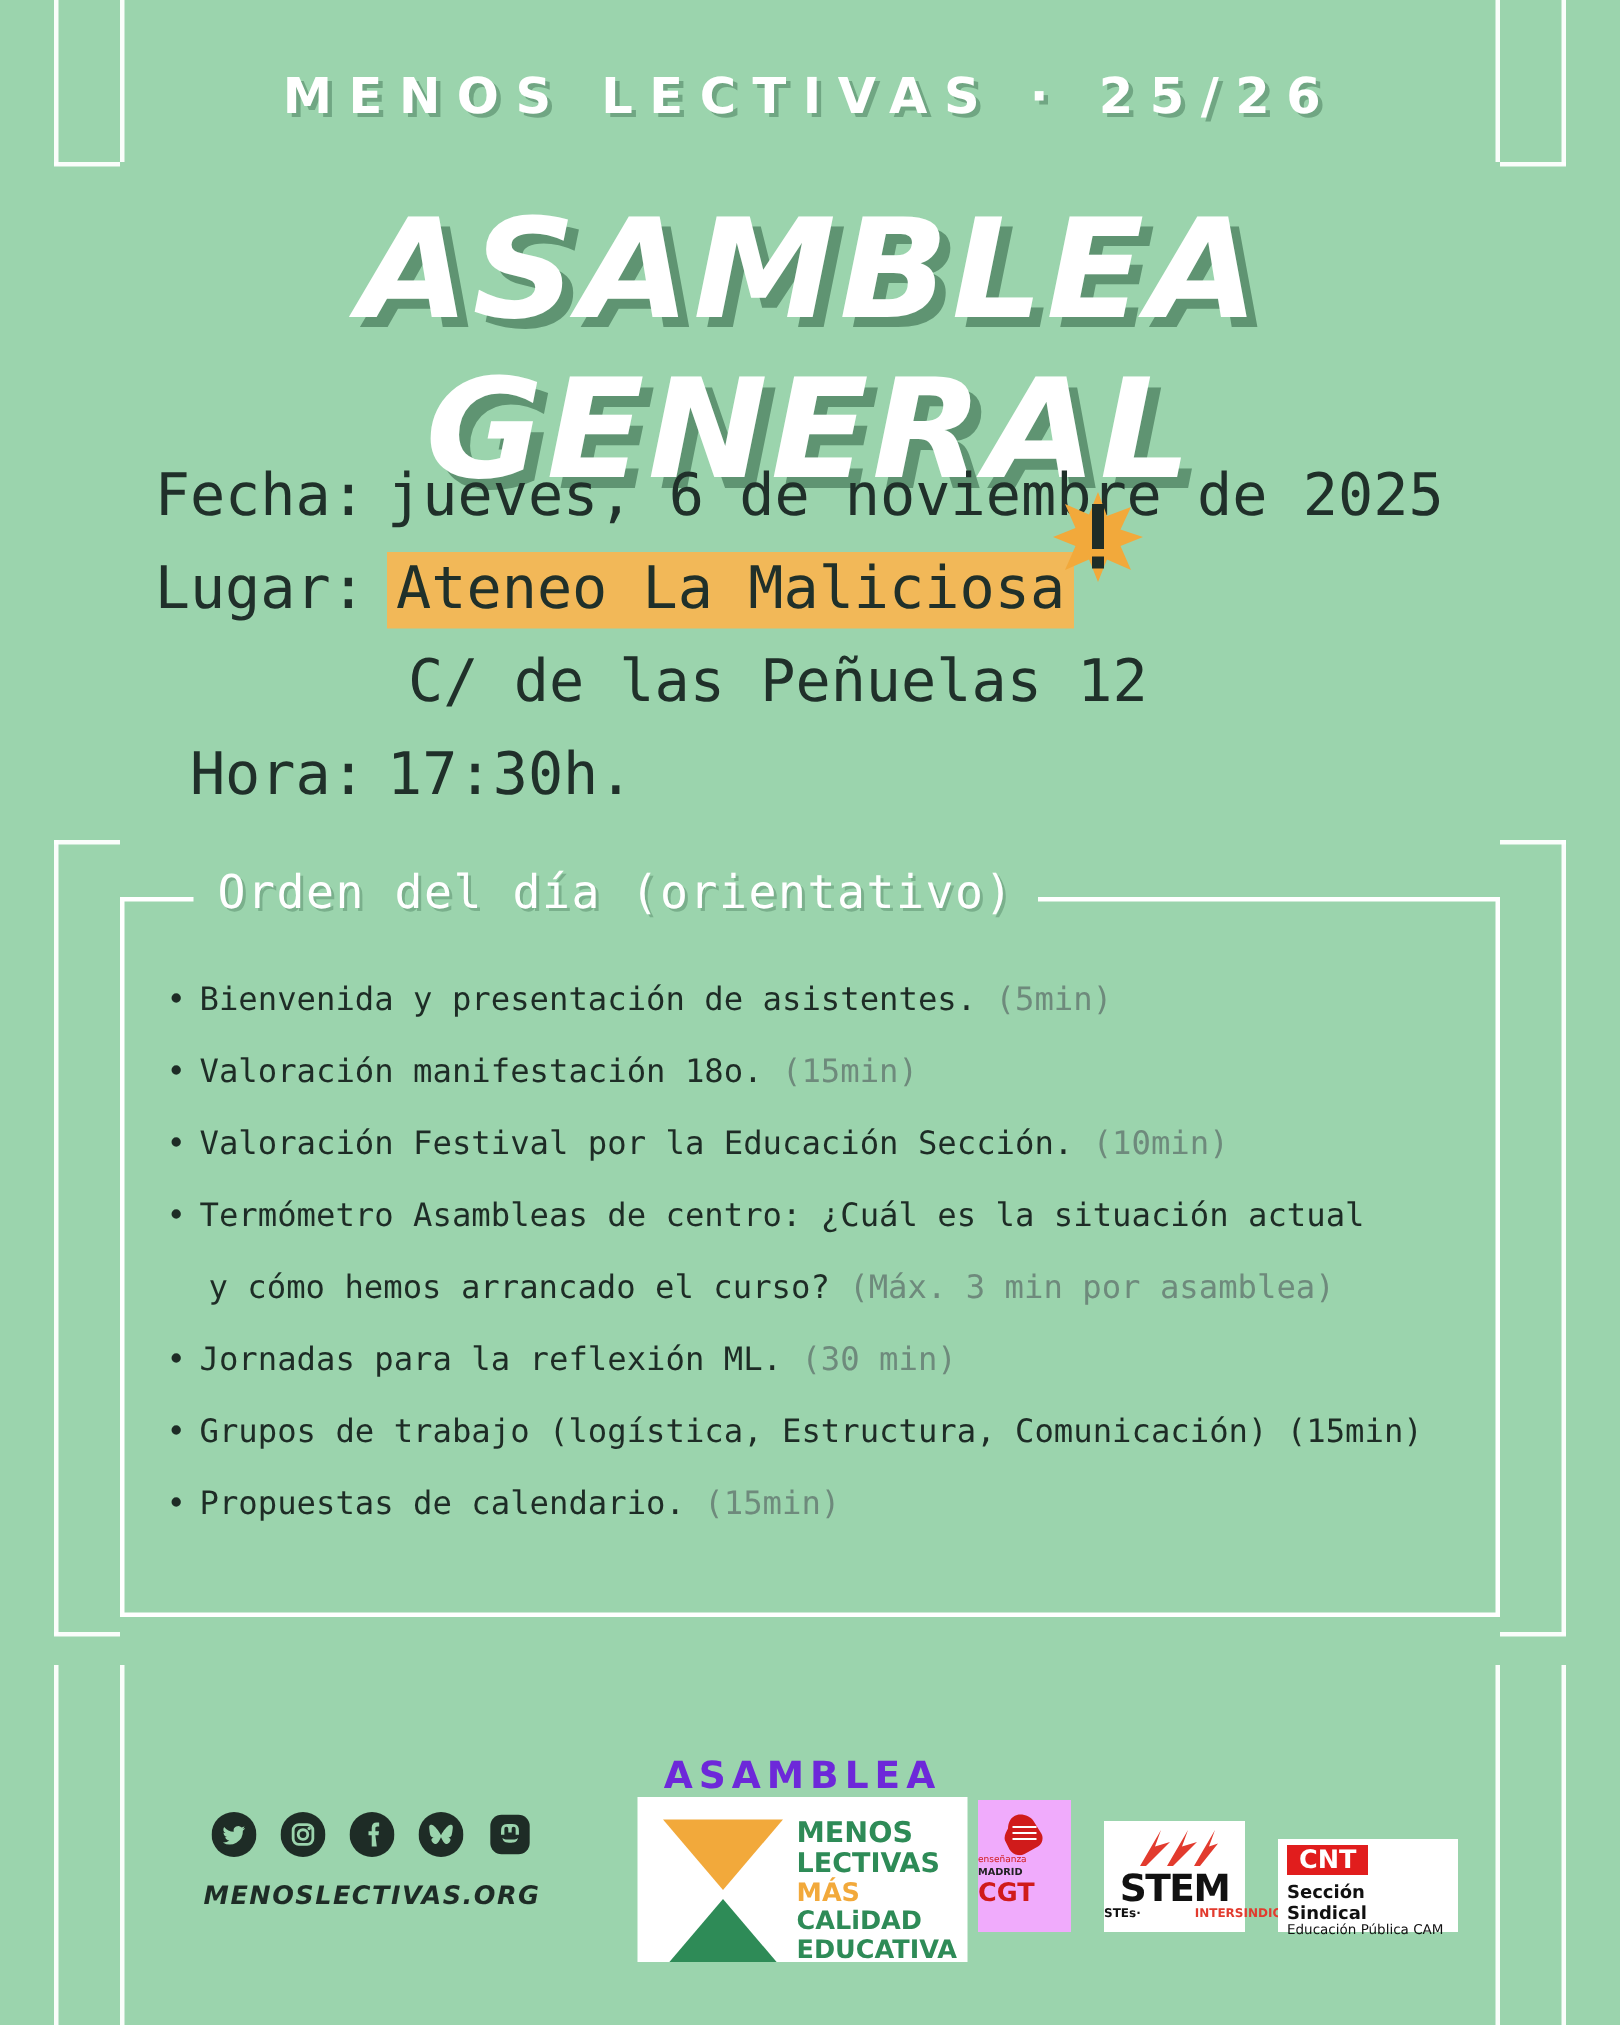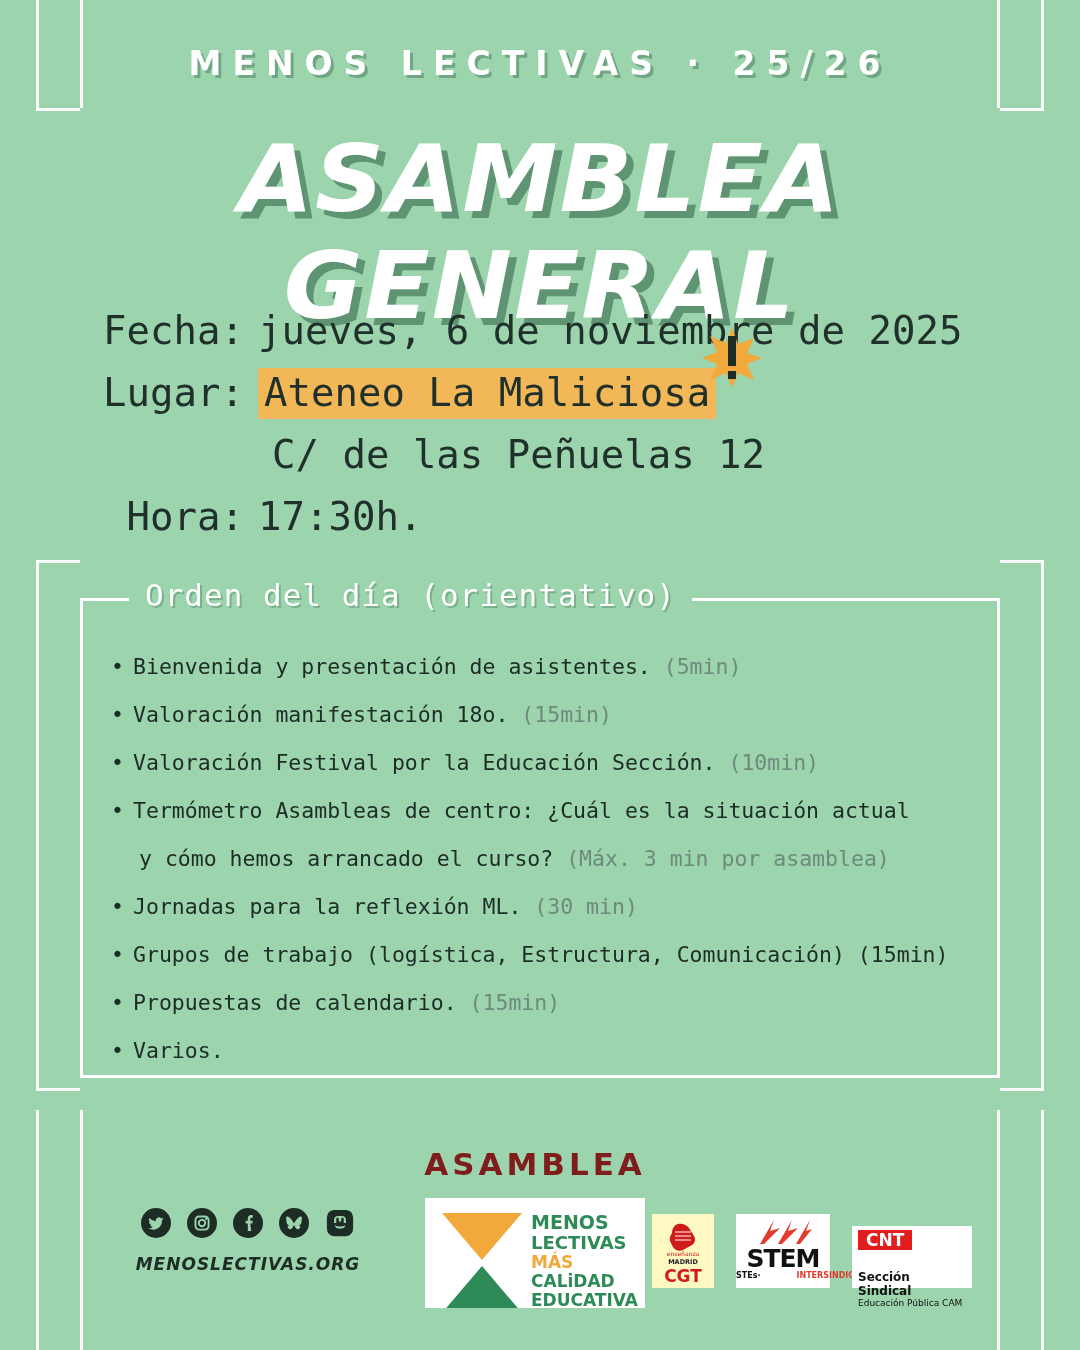--- a/index.html
+++ b/index.html
@@ -152,24 +152,24 @@
 
   .logo-block {
     position: absolute;
     left: 420px; bottom: 42px;
     width: 230px;
     text-align: center;
   }
   .logo-kicker {
     font-family: "DejaVu Sans", sans-serif;
     font-weight: bold;
-    font-size: 31px;
+    font-size: 25px;
     letter-spacing: 4px;
-    color: #7f1d1d;
-    margin-bottom: 16px;
+    color: #6d28d9;
+    margin-bottom: 0;
   }
   .logo-card {
     position: relative;
     width: 220px; height: 110px;
     background: #ffffff;
     margin: 0 auto;
     overflow: hidden;
   }
   .logo-card .hourglass {
     position: absolute;
@@ -191,24 +191,24 @@
   .lt4 { font-size: 17px; color: #2e8b57; }
 
   .unions {
     position: absolute;
     right: 108px; bottom: 62px;
     display: flex;
     align-items: flex-end;
     gap: 22px;
   }
   .u-cgt {
-    width: 62px; height: 74px;
-    background: #fef9c3;
-    position: relative;
-    text-align: center;
+    width: 62px; height: 88px;
+    background: #f0abfc;
+    position: relative;
+    text-align: left;
   }
   .u-cgt .fist {
     position: absolute; left: 14px; top: 5px;
     width: 34px; height: 32px;
   }
   .u-cgt .ens {
     position: absolute; top: 36px; left: 0; right: 0;
     font-family: "DejaVu Sans", sans-serif;
     font-size: 6px; color: #d01b1b;
   }
@@ -254,21 +254,21 @@
     background: #e11d1d;
     color: #ffffff;
     font-family: "DejaVu Sans", sans-serif;
     font-weight: bold;
     font-size: 17px;
     padding: 0 8px;
     line-height: 20px;
   }
   .u-cnt .c1 {
     font-family: "DejaVu Sans", sans-serif;
-    font-weight: bold; font-size: 12px; color: #111; margin-top: 20px;
+    font-weight: bold; font-size: 12px; color: #111; margin-top: 4px;
   }
   .u-cnt .c2 {
     font-family: "DejaVu Sans", sans-serif;
     font-size: 9px; color: #111;
   }
 </style>
 </head>
 <body>
 
 <div class="poster">
@@ -346,24 +346,20 @@
         <span class="dur">(30 min)</span>
       </li>
       <li>
         <span>Grupos de trabajo (logística, Estructura, Comunicación) (15min)</span>
         <span class="dur"></span>
       </li>
       <li>
         <span>Propuestas de calendario.</span>
         <span class="dur">(15min)</span>
       </li>
-      <li>
-        <span>Varios.</span>
-        <span class="dur"></span>
-      </li>
     </ul>
   </div>
 
   <div class="footer">
 
     <div class="social">
       <div class="social-icons">
         <svg class="sico" viewBox="0 0 32 32">
           <circle cx="16" cy="16" r="16" fill="#1e2c26"></circle>
           <path d="M24 11.4c-.6.3-1.2.5-1.9.6.7-.4 1.2-1 1.4-1.8-.6.4-1.3.7-2.1.8a3.3 3.3 0 0 0-5.6 3 9.3 9.3 0 0 1-6.8-3.4 3.3 3.3 0 0 0 1 4.4c-.5 0-1-.2-1.5-.4 0 1.6 1.1 2.9 2.6 3.2-.4.1-.9.1-1.4.1.4 1.3 1.6 2.3 3 2.3A6.6 6.6 0 0 1 8 21.6a9.3 9.3 0 0 0 14.3-8.3c.7-.5 1.2-1.1 1.7-1.9z" fill="#9bd4ad"></path>

